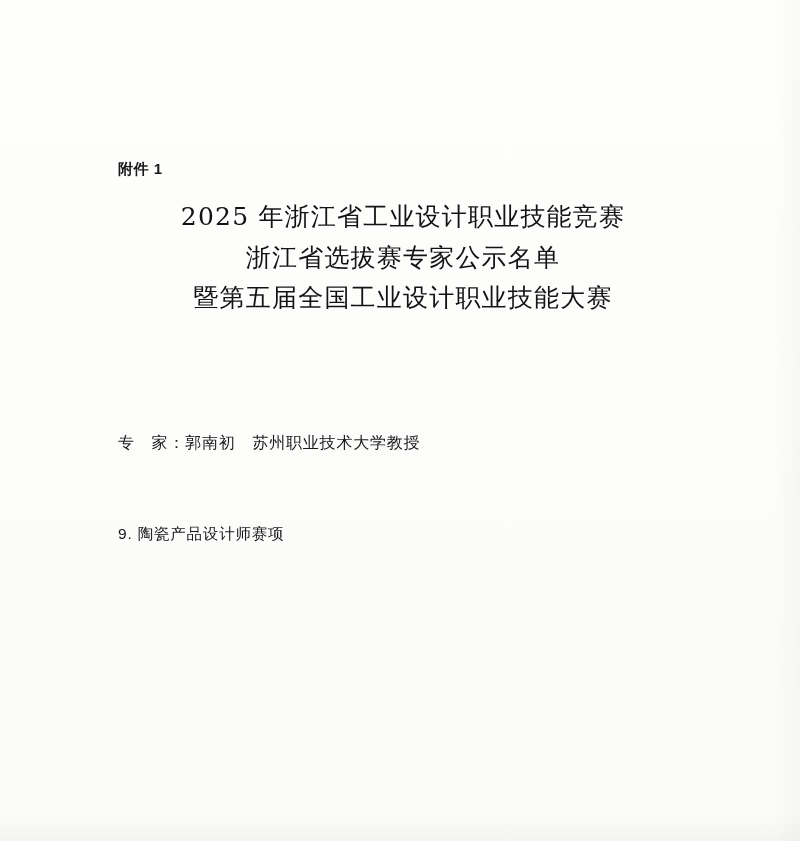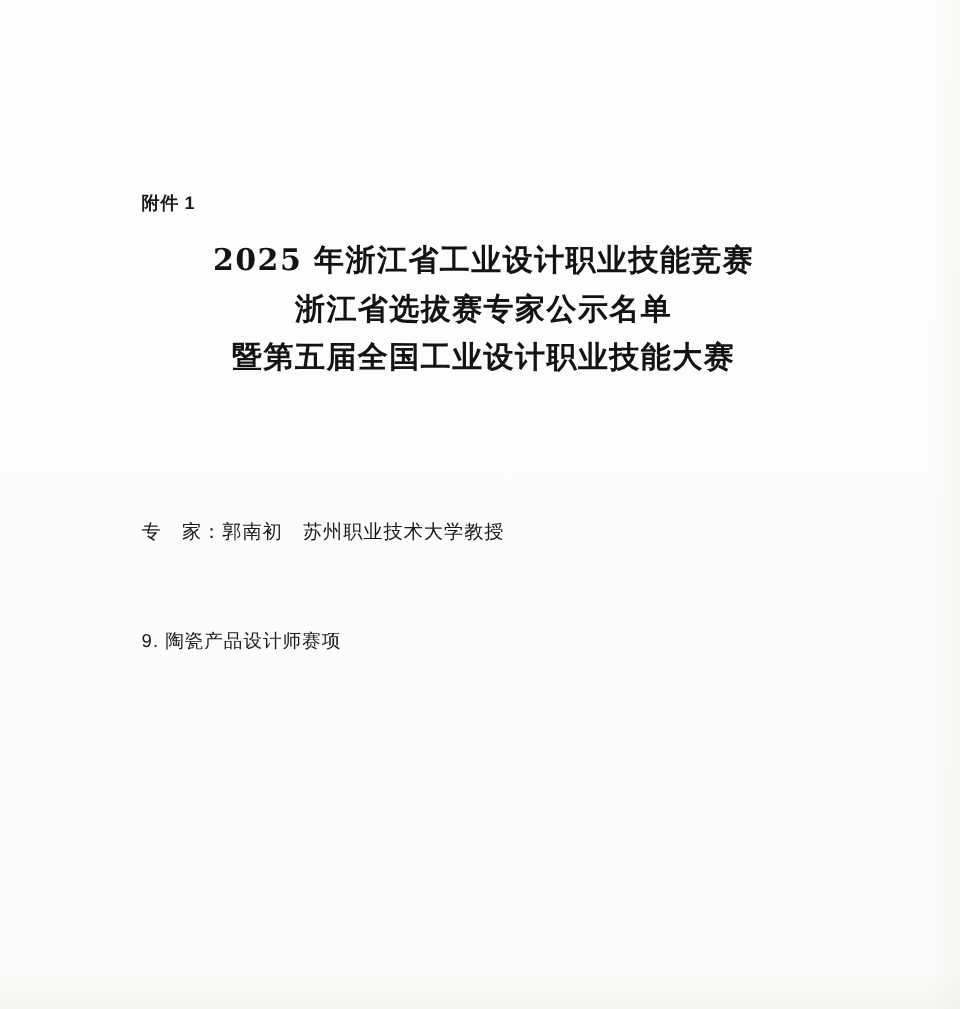--- a/index.html
+++ b/index.html
@@ -39,21 +39,21 @@
     margin: 0 0 18px 0;
   }
   .doc-title {
     text-align: center;
     margin: 0 0 4px 0;
     padding: 0 10px 0 0;
   }
   .doc-title .line {
     font-family: "DejaVu Serif", "Liberation Serif", serif;
     font-size: 25px;
-    font-weight: bold;
+    font-weight: normal;
     letter-spacing: 1.2px;
     line-height: 1.62;
     color: #111315;
     white-space: nowrap;
   }
   .section {
     margin-top: 0;
   }
   .section-heading {
     font-family: "Liberation Sans", "DejaVu Sans", sans-serif;

